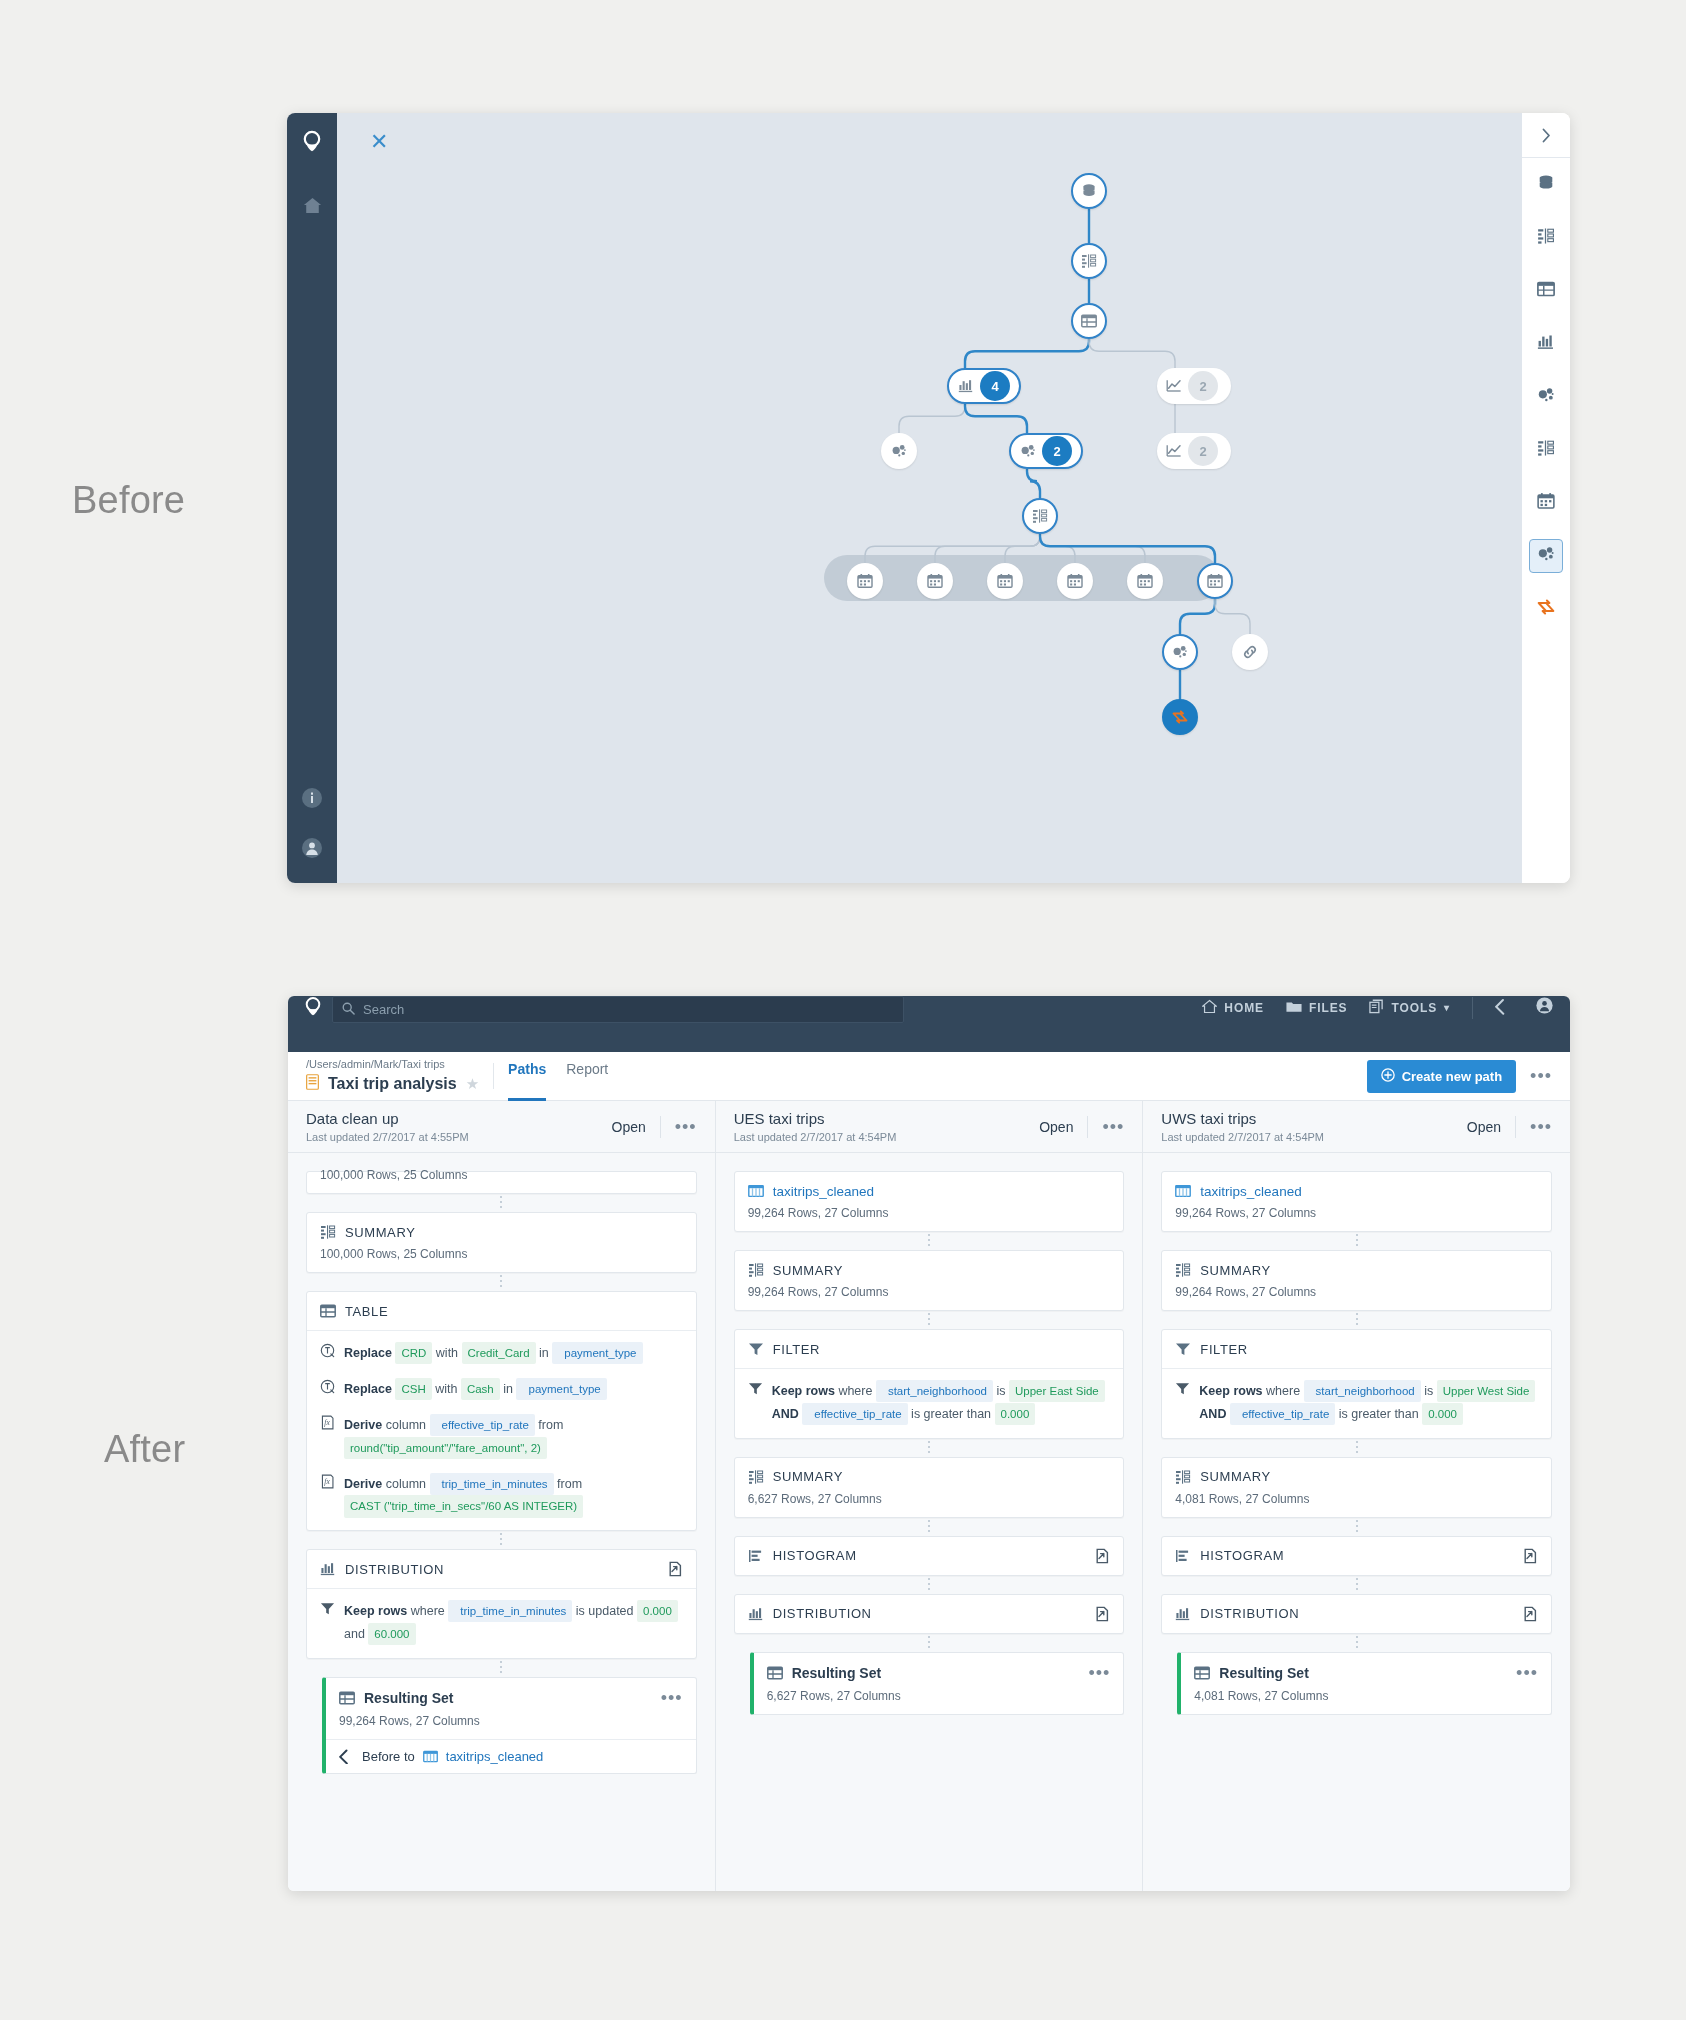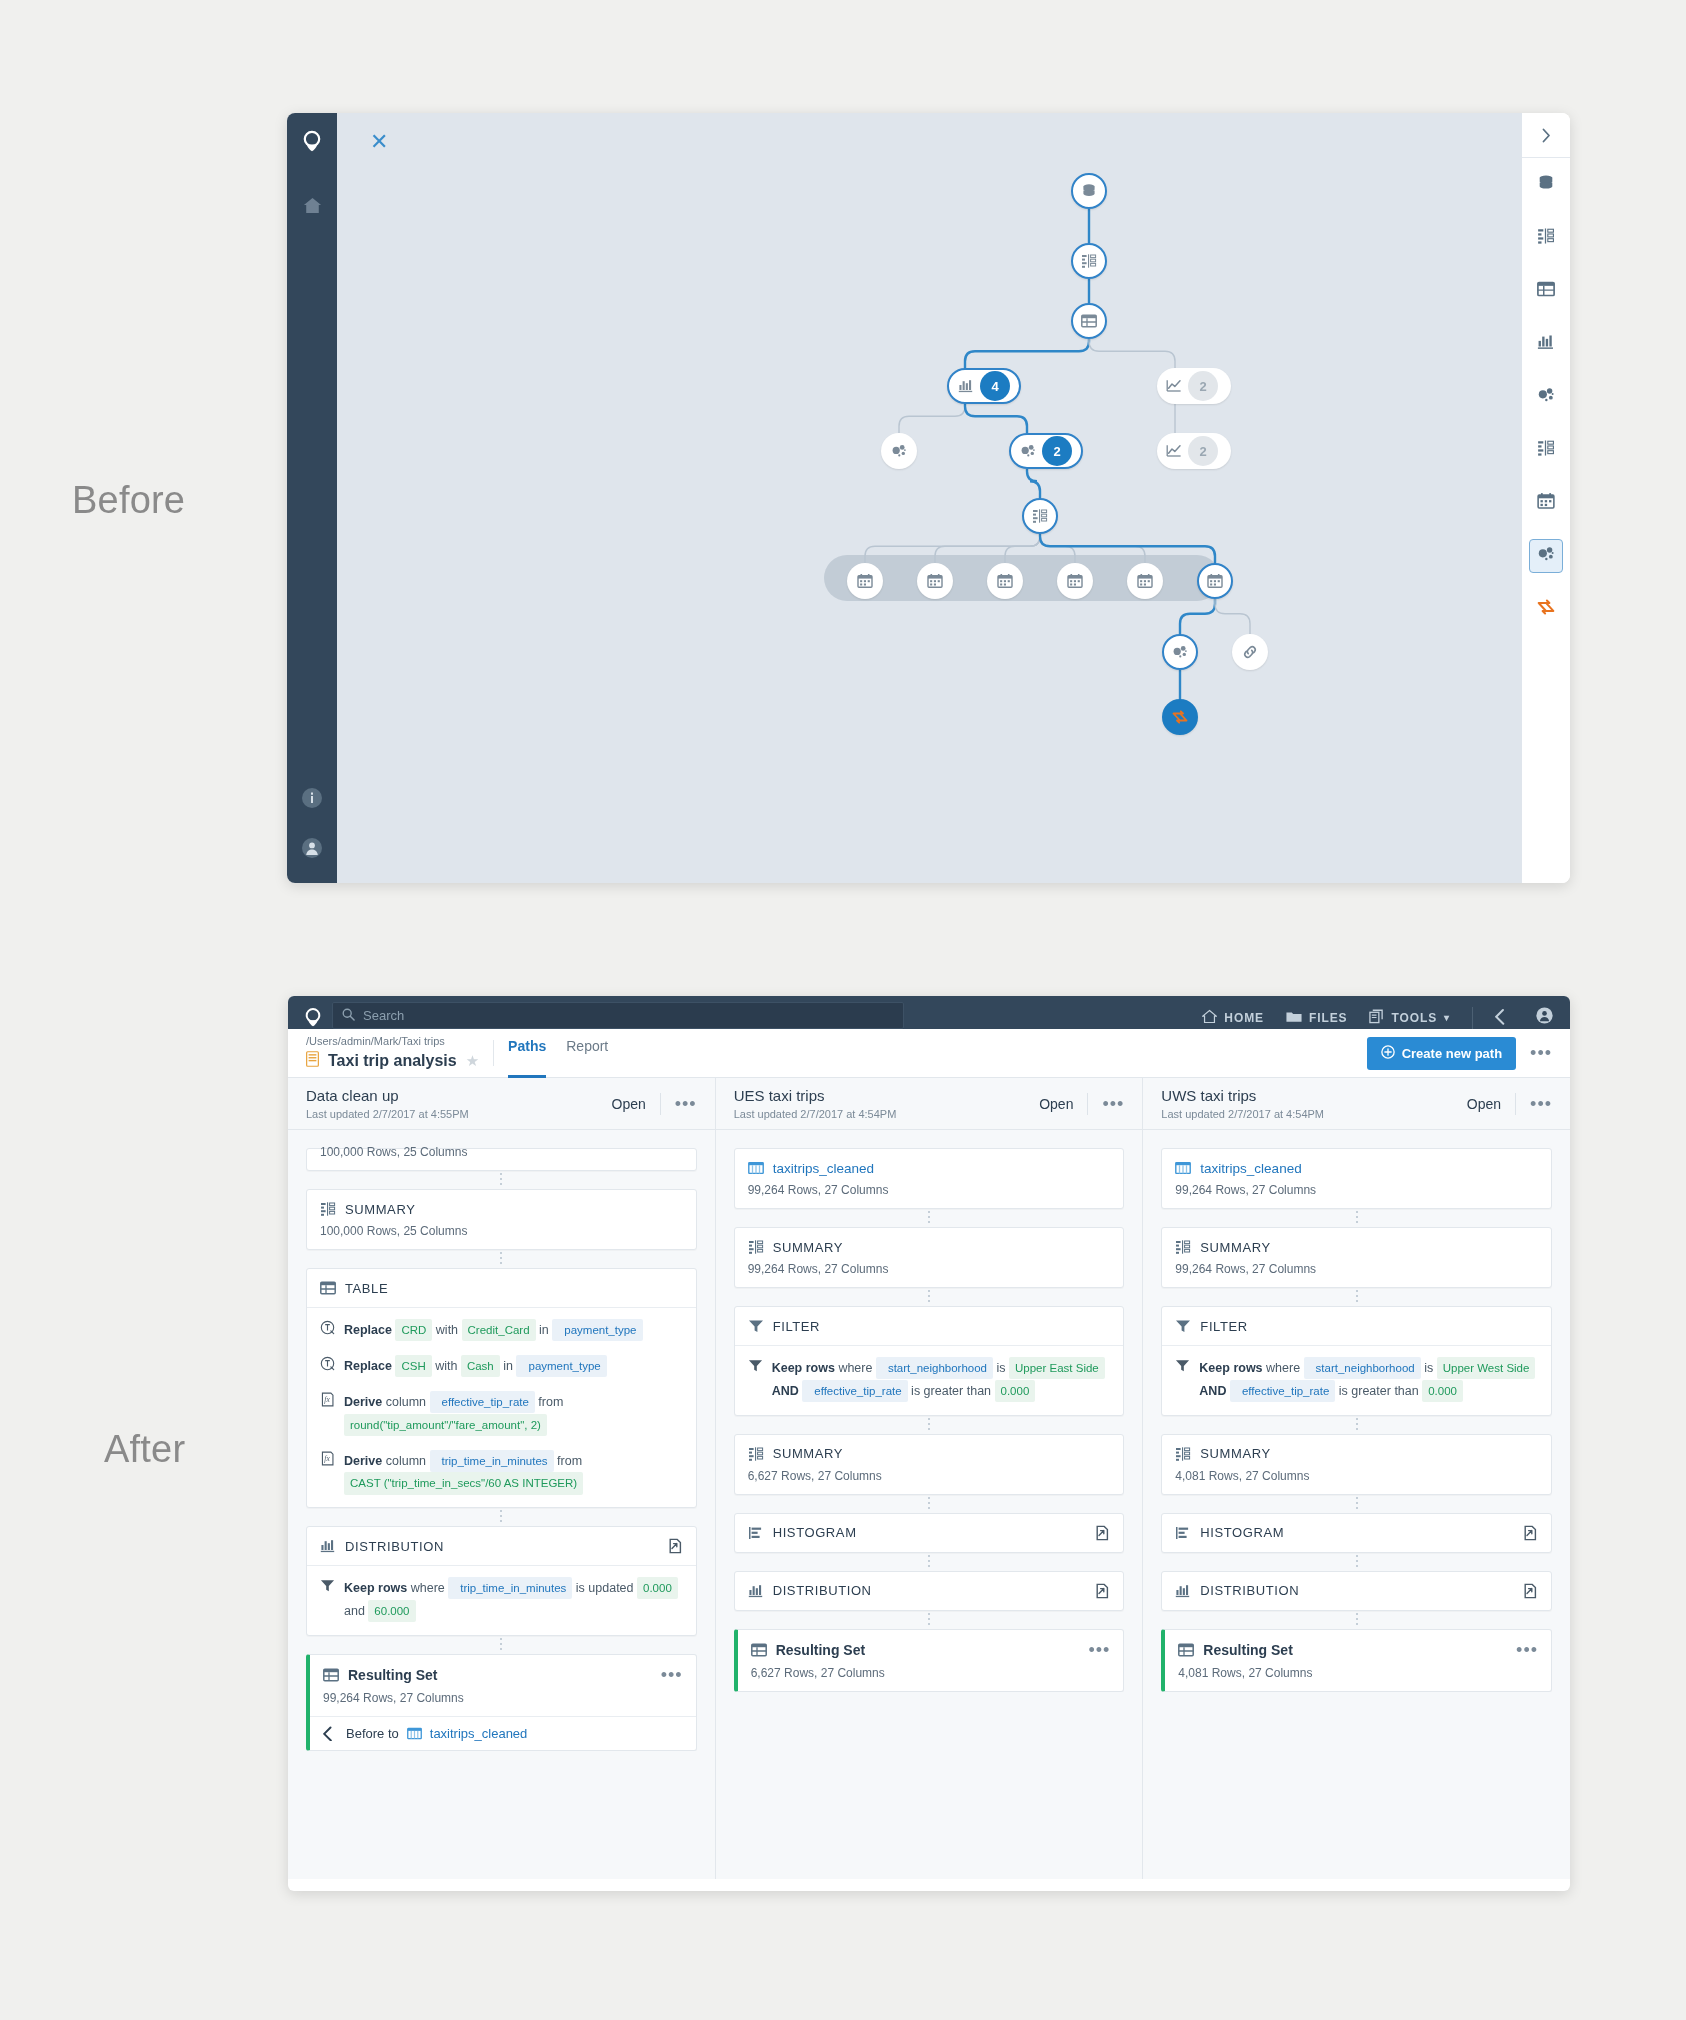--- a/index.html
+++ b/index.html
@@ -130,22 +130,22 @@
   .after-window {
     position:absolute;
     left: 288px; top: 996px;
     width: 1282px; height: 895px;
     border-radius: 6px;
     background: #fff;
     box-shadow: 0 3px 14px rgba(0,0,0,.13);
     overflow: hidden;
   }
   .aw-topbar {
-    height: 33px; background: #33475b;
-    display:flex; align-items:flex-end; padding: 0 16px;
+    height: 56px; background: #33475b;
+    display:flex; align-items:flex-start; padding: 0 16px;
   }
   .aw-logo { margin-right: 10px; display:flex; align-items:center;}
   .aw-search {
     flex: 0 0 572px;
     height: 27px;
     background: #2b3c4e;
     border: 1px solid #3d5165;
     border-radius: 2px;
     display:flex; align-items:center; padding: 0 9px;
     color: #8fa1b1; font-size: 13px;
@@ -205,21 +205,21 @@
   .head-sep { width:1px; height:22px; background:#dde3e9; }
 
   .col-body { padding: 18px 18px 0 18px; overflow:hidden; }
 
   .card {
     background:#fff;
     border: 1px solid #e2e7ec;
     border-radius: 3px;
     box-shadow: 0 1px 1px rgba(0,0,0,.03);
   }
-  .card.accent { border-left: 4px solid #21b26b; }
+  .card.accent { border-left: 4px solid #21b26b; margin-left: 16px; }
   .card-head {
     padding: 11px 13px;
     display:flex; align-items:center; gap:9px;
   }
   .card-head .t { font-size: 13px; color:#2c3e50; letter-spacing:.6px;}
   .card-head .t.link { color:#2176bd; letter-spacing:0; font-size:13.5px;}
   .card-head .t.bold { font-weight:700; letter-spacing:0; font-size:14px;}
   .card-sub { padding: 0 13px 11px 13px; font-size: 12px; color:#5c6b7a; margin-top:-4px;}
   .card-body {
     border-top:1px solid #e9edf1;

